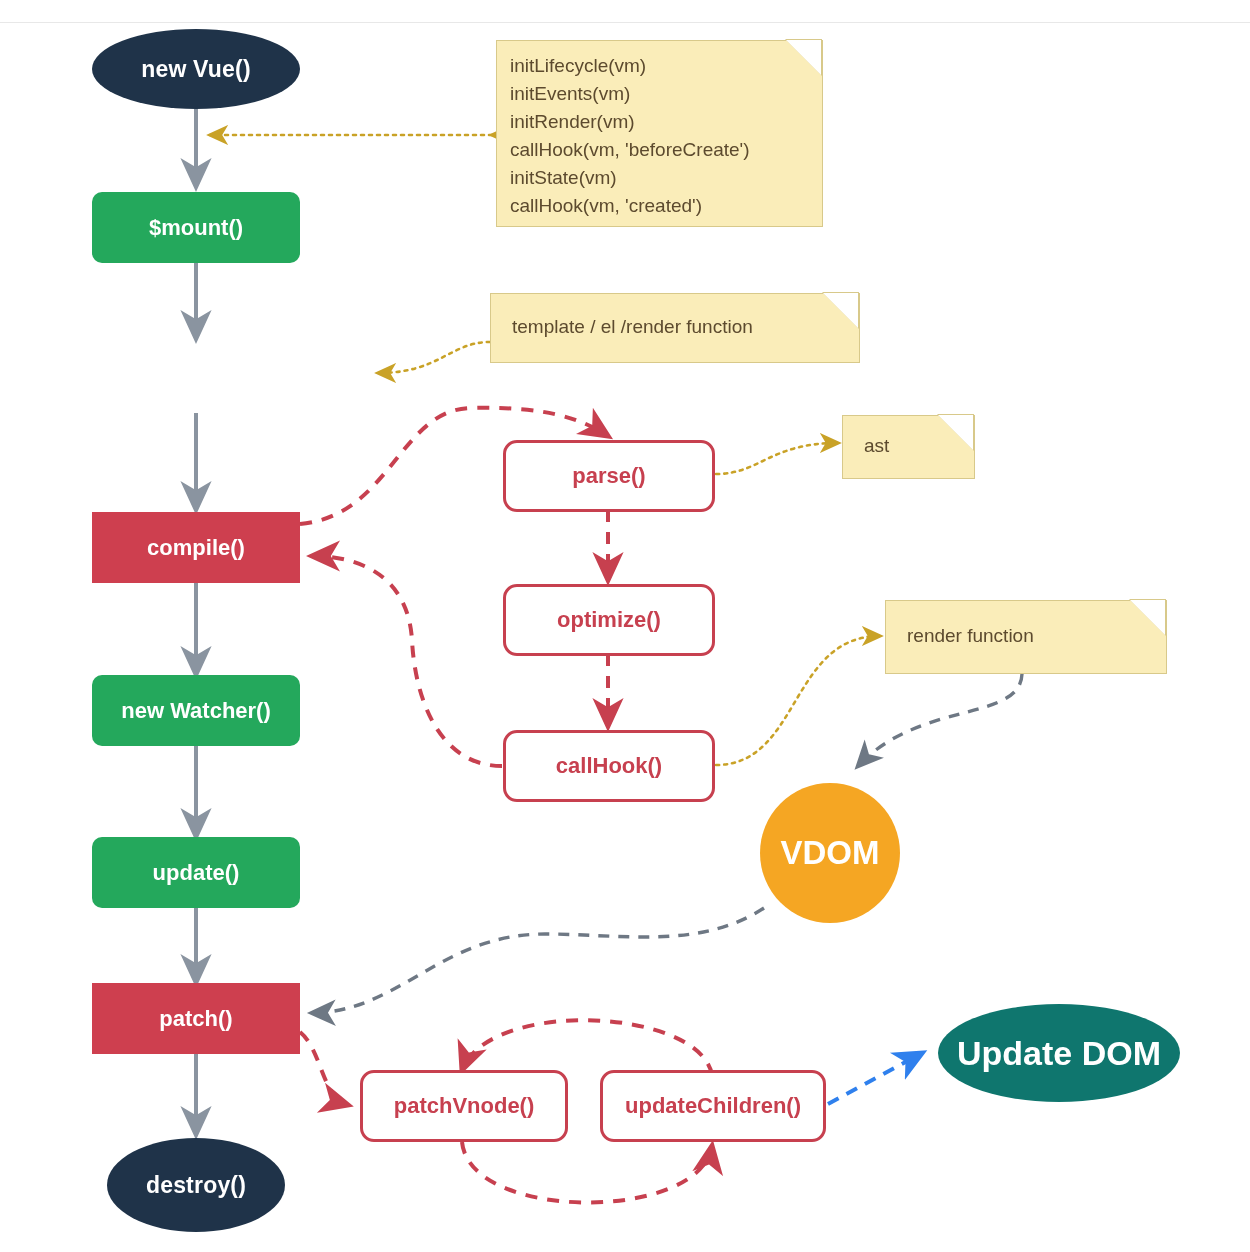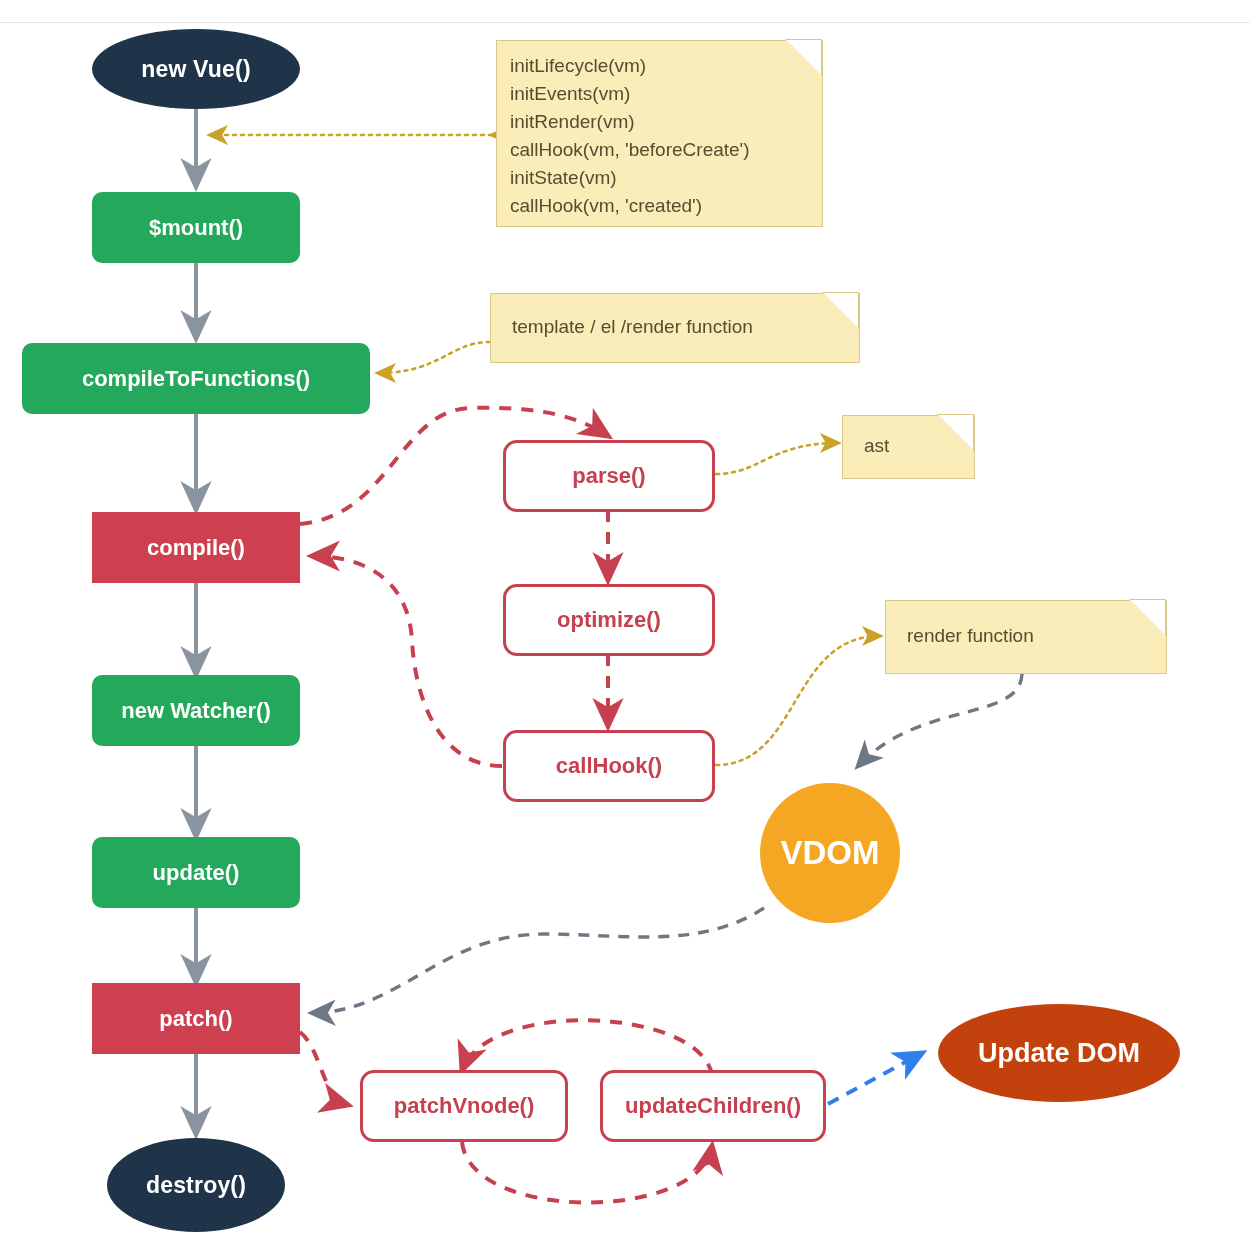--- a/index.html
+++ b/index.html
@@ -36,22 +36,22 @@
     background:#ffffff;border:3px solid #C7404F;border-radius:14px;
     color:#C7404F;font-weight:bold;font-size:22px;align-items:center;
   }
   
   .circle-orange{
     background:#F5A623;border-radius:50%;color:#ffffff;
     font-weight:bold;font-size:33px;
   }
   
   .ellipse-blue{
-    background:#c2410c;border-radius:50%;color:#ffffff;
-    font-weight:bold;font-size:27px;text-align:center;
+    background:#0f766e;border-radius:50%;color:#ffffff;
+    font-weight:bold;font-size:34px;text-align:center;
   }
 
   
   .note{position:absolute;box-sizing:border-box;}
   .note .sheet{
     position:absolute;left:0;top:0;width:100%;height:100%;
     background:#FAEDB9;border:1px solid #D8C98A;
   }
   .note .foldline{
     position:absolute;right:-1px;top:-1px;width:0;height:0;
@@ -134,23 +134,20 @@
   </svg>
 
   <div class="node ellipse-dark" style="left:92px;top:29px;width:208px;height:80px;">
     <span>new Vue()</span>
   </div>
 
   <div class="node rect-green" style="left:92px;top:192px;width:208px;height:71px;">
     <span>$mount()</span>
   </div>
 
-  <div class="node rect-green" style="left:22px;top:343px;width:348px;height:71px;">
-    <span>compileToFunctions()</span>
-  </div>
 
   <div class="node rect-red" style="left:92px;top:512px;width:208px;height:71px;">
     <span>compile()</span>
   </div>
 
   <div class="node rect-green" style="left:92px;top:675px;width:208px;height:71px;">
     <span>new Watcher()</span>
   </div>
 
   <div class="node rect-green" style="left:92px;top:837px;width:208px;height:71px;">

